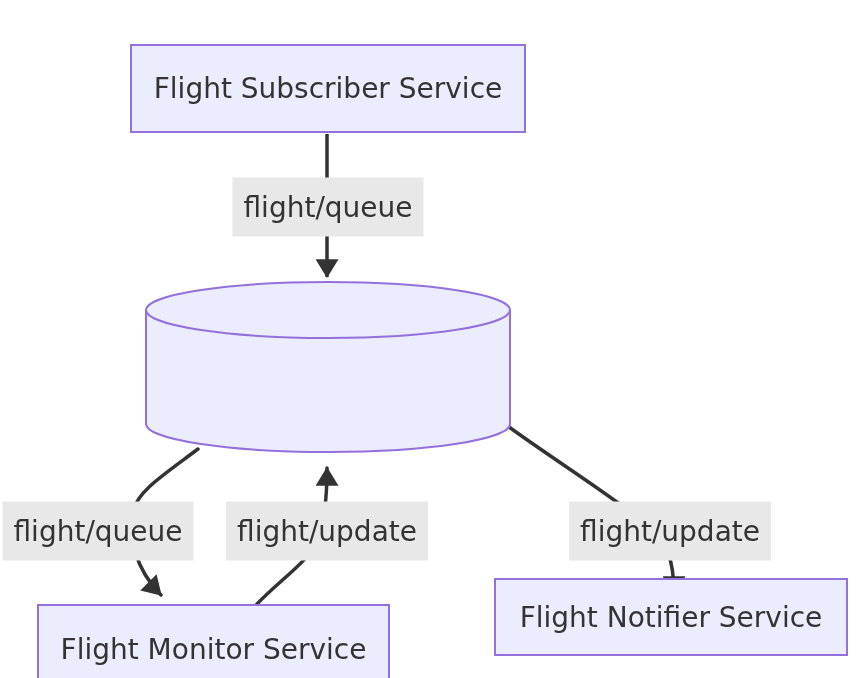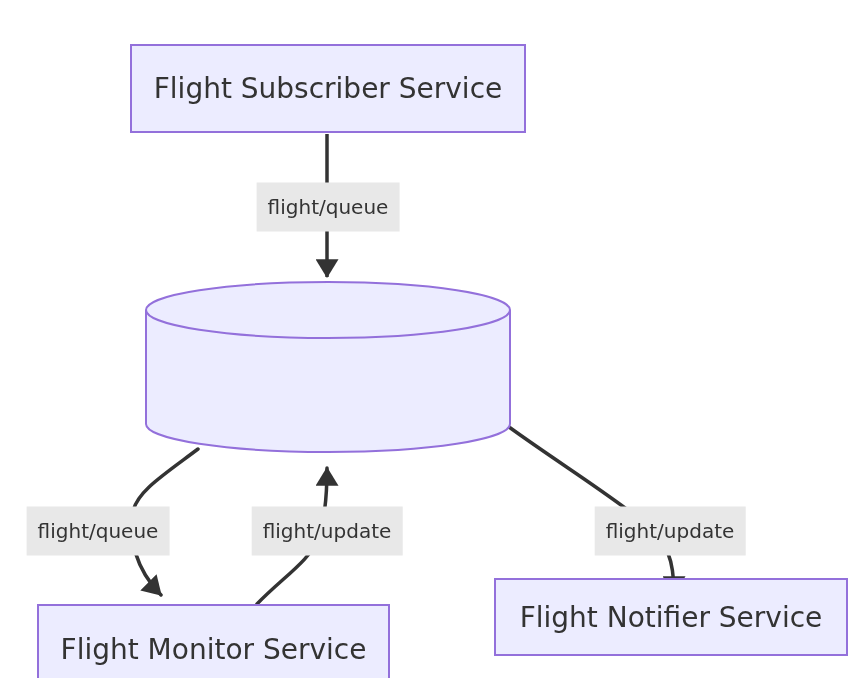--- a/index.html
+++ b/index.html
@@ -46,21 +46,21 @@
     display:flex;align-items:center;justify-content:center;
     padding-top:14px;
     font-size:28px;
     color:var(--text-color);
   }
   .edge-label{
     position:absolute;
     transform:translate(-50%,-50%);
     background:var(--label-bg);
     padding:12px 11px;
-    font-size:20px;
+    font-size:28px;
     line-height:1.25;
     color:var(--text-color);
     white-space:nowrap;
     text-align:center;
   }
   .edge-label-1{left:328px;top:173px;}
   .edge-label-2{left:98px;top:497px;}
   .edge-label-3{left:327px;top:497px;}
   .edge-label-4{left:670px;top:497px;}
 </style>

